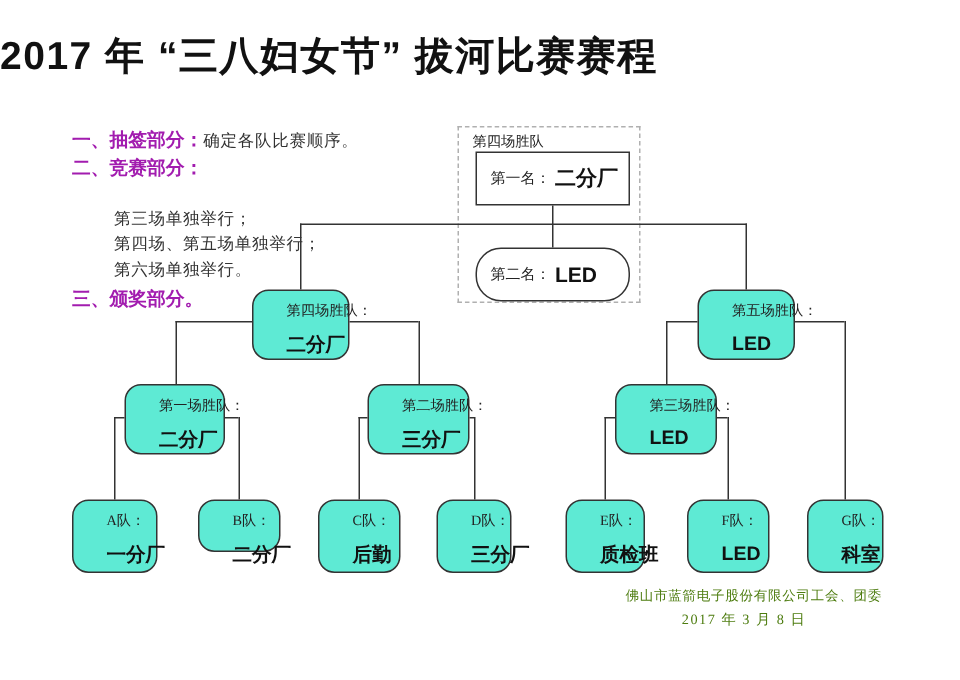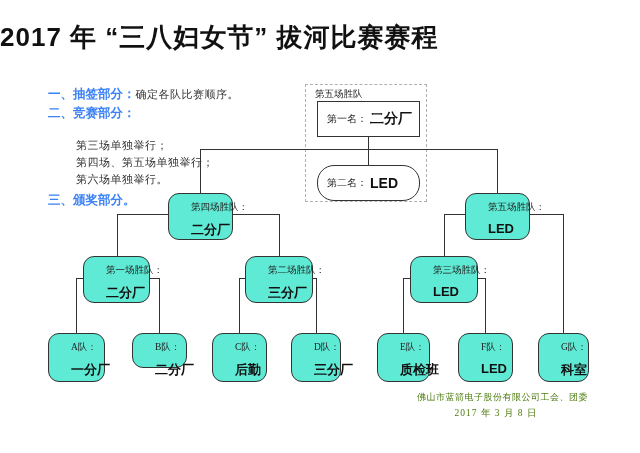--- a/index.html
+++ b/index.html
@@ -1,21 +1,21 @@
 <!DOCTYPE html>
 <html><head>
 <meta charset="utf-8">
 <style>
   html,body{margin:0;padding:0;background:#ffffff;}
   .page{position:relative;width:640px;height:453px;background:#ffffff;overflow:hidden;
         font-family:"Liberation Sans",sans-serif;color:#1a1a1a;}
   .title{position:absolute;left:0;right:0;top:20px;
          font-size:26px;font-weight:bold;letter-spacing:1px;color:#111;}
   .note{position:absolute;white-space:nowrap;}
-  .note-head{font-weight:bold;font-size:12.5px;color:#3b82f6;}
+  .note-head{font-weight:bold;font-size:12.5px;color:#a21caf;}
   .note-kai{font-family:"Liberation Serif",serif;font-size:11px;color:#333;letter-spacing:0.5px;text-align:center;}
   .round-box{position:absolute;border:1px solid #333;border-radius:11px;background:#5eead4;
              box-sizing:border-box;padding:7px 0 0 22px;}
   .rect-box{position:absolute;border:1px solid #333;background:#fff;box-sizing:border-box;
             display:flex;align-items:center;padding-left:9px;}
   .dashed-box{position:absolute;border:1px dashed #b0b0b0;box-sizing:border-box;}
   .dashed-title{position:absolute;font-family:"Liberation Serif",serif;font-size:9.5px;color:#222;white-space:nowrap;}
   .box-label{font-family:"Liberation Serif",serif;font-size:9.5px;color:#222;white-space:nowrap;}
   .box-team{font-weight:bold;font-size:13px;color:#111;margin-top:7px;white-space:nowrap;}
   .rect-box .box-label{font-size:10px;}
@@ -42,21 +42,21 @@
     <span class="note-head">二、竞赛部分：</span>
   </div>
   <div class="note note-kai" style="left:76px;top:138px;">第三场单独举行；</div>
   <div class="note note-kai" style="left:76px;top:155px;">第四场、第五场单独举行；</div>
   <div class="note note-kai" style="left:76px;top:172px;">第六场单独举行。</div>
   <div class="note" style="left:48px;top:190px;">
     <span class="note-head">三、颁奖部分。</span>
   </div>
 
   <div class="dashed-box" style="left:305px;top:84px;width:122px;height:118px;"></div>
-  <div class="dashed-title" style="left:315px;top:88px;">第五场胜队</div>
+  <div class="dashed-title" style="left:315px;top:88px;">第四场胜队</div>
 
   <div class="rect-box" style="left:317px;top:101px;width:103px;height:36px;">
     <span class="box-label">第一名：</span>
     <span class="box-team">二分厂</span>
   </div>
   <div class="rect-box" style="left:317px;top:165px;width:103px;height:36px;border-radius:17px;">
     <span class="box-label">第二名：</span>
     <span class="box-team">LED</span>
   </div>
 

